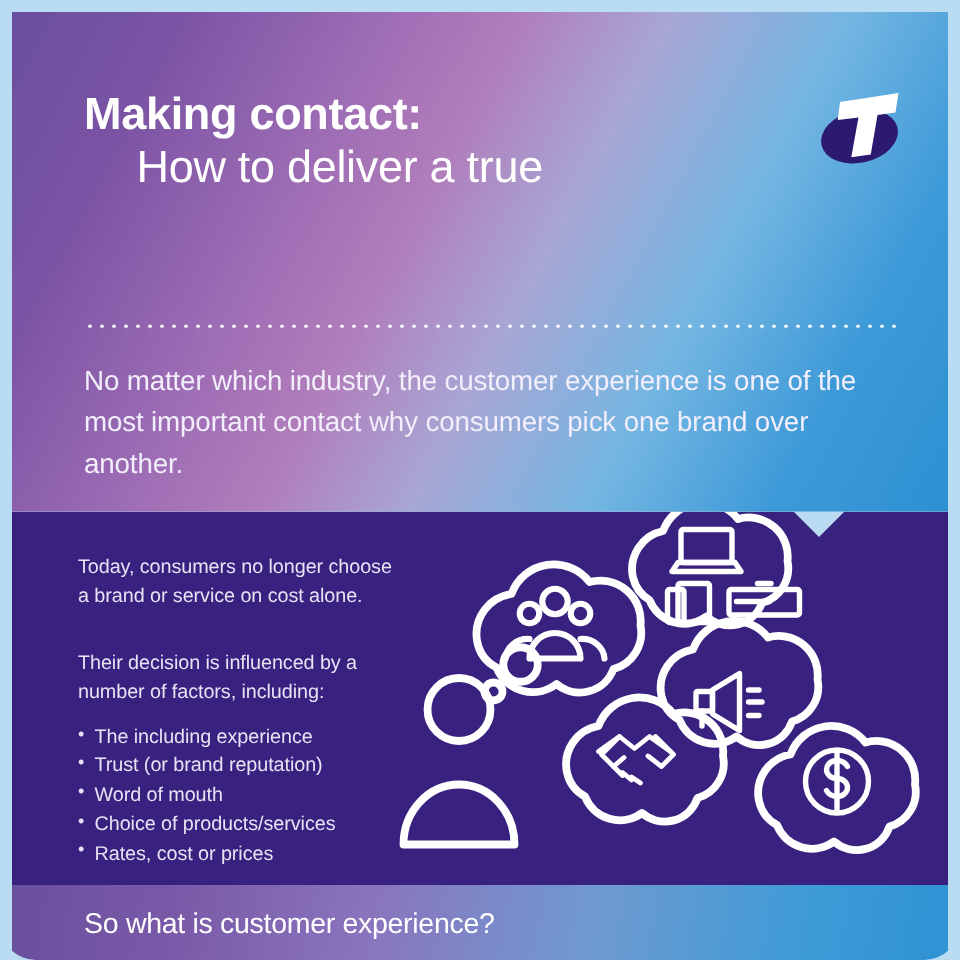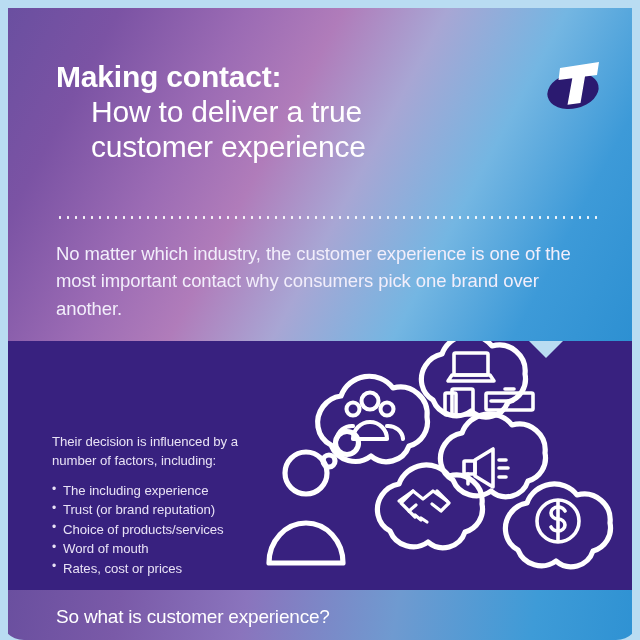--- a/index.html
+++ b/index.html
@@ -182,45 +182,45 @@
 </head>
 <body>
 
 <div id="infographic">
 
   <section class="hero">
 
     <h1 class="hero-title">
       <span class="t-line bold">Making contact:</span>
       <span class="t-line light">How to deliver a true</span>
-      <span class="t-line light">customer experience</span>
     </h1>
 
     <div class="dot-divider"></div>
 
     <p class="hero-sub">No matter which industry, the customer experience is one of the most important contact why consumers pick one brand over another.</p>
 
     <div class="logo">
       <svg viewBox="0 0 62 56" width="62" height="56" aria-hidden="true">
         <ellipse cx="31" cy="33" rx="26" ry="17.5" transform="rotate(-13 31 33)" fill="#2b1a70"></ellipse>
         <path d="M18 10 L57 4 L55 17 L43 18.6 L38.5 45 L25.5 46.8 L30.3 20.3 L16.5 22 Z" fill="#ffffff"></path>
       </svg>
     </div>
 
   </section>
 
   <section class="mid">
 
+    <p class="mid-para p1">Today, consumers no longer choose a brand or service on cost alone.</p>
     <p class="mid-para p2">Their decision is influenced by a number of factors, including:</p>
 
     <ul class="mid-list">
       <li>The including experience</li>
       <li>Trust (or brand reputation)</li>
+      <li>Word of mouth</li>
       <li>Choice of products/services</li>
-      <li>Word of mouth</li>
       <li>Rates, cost or prices</li>
     </ul>
 
     <div class="art">
       <svg viewBox="0 0 374 249" width="374" height="249" aria-hidden="true">
         <g fill="none" stroke="#ffffff" stroke-width="5.2" stroke-linecap="round" stroke-linejoin="round">
 
           <g>
             <circle cx="48" cy="132" r="21" fill="none"></circle>
             <path d="M11 222 a37 40 0 0 1 74 0 Z" fill="none"></path>

